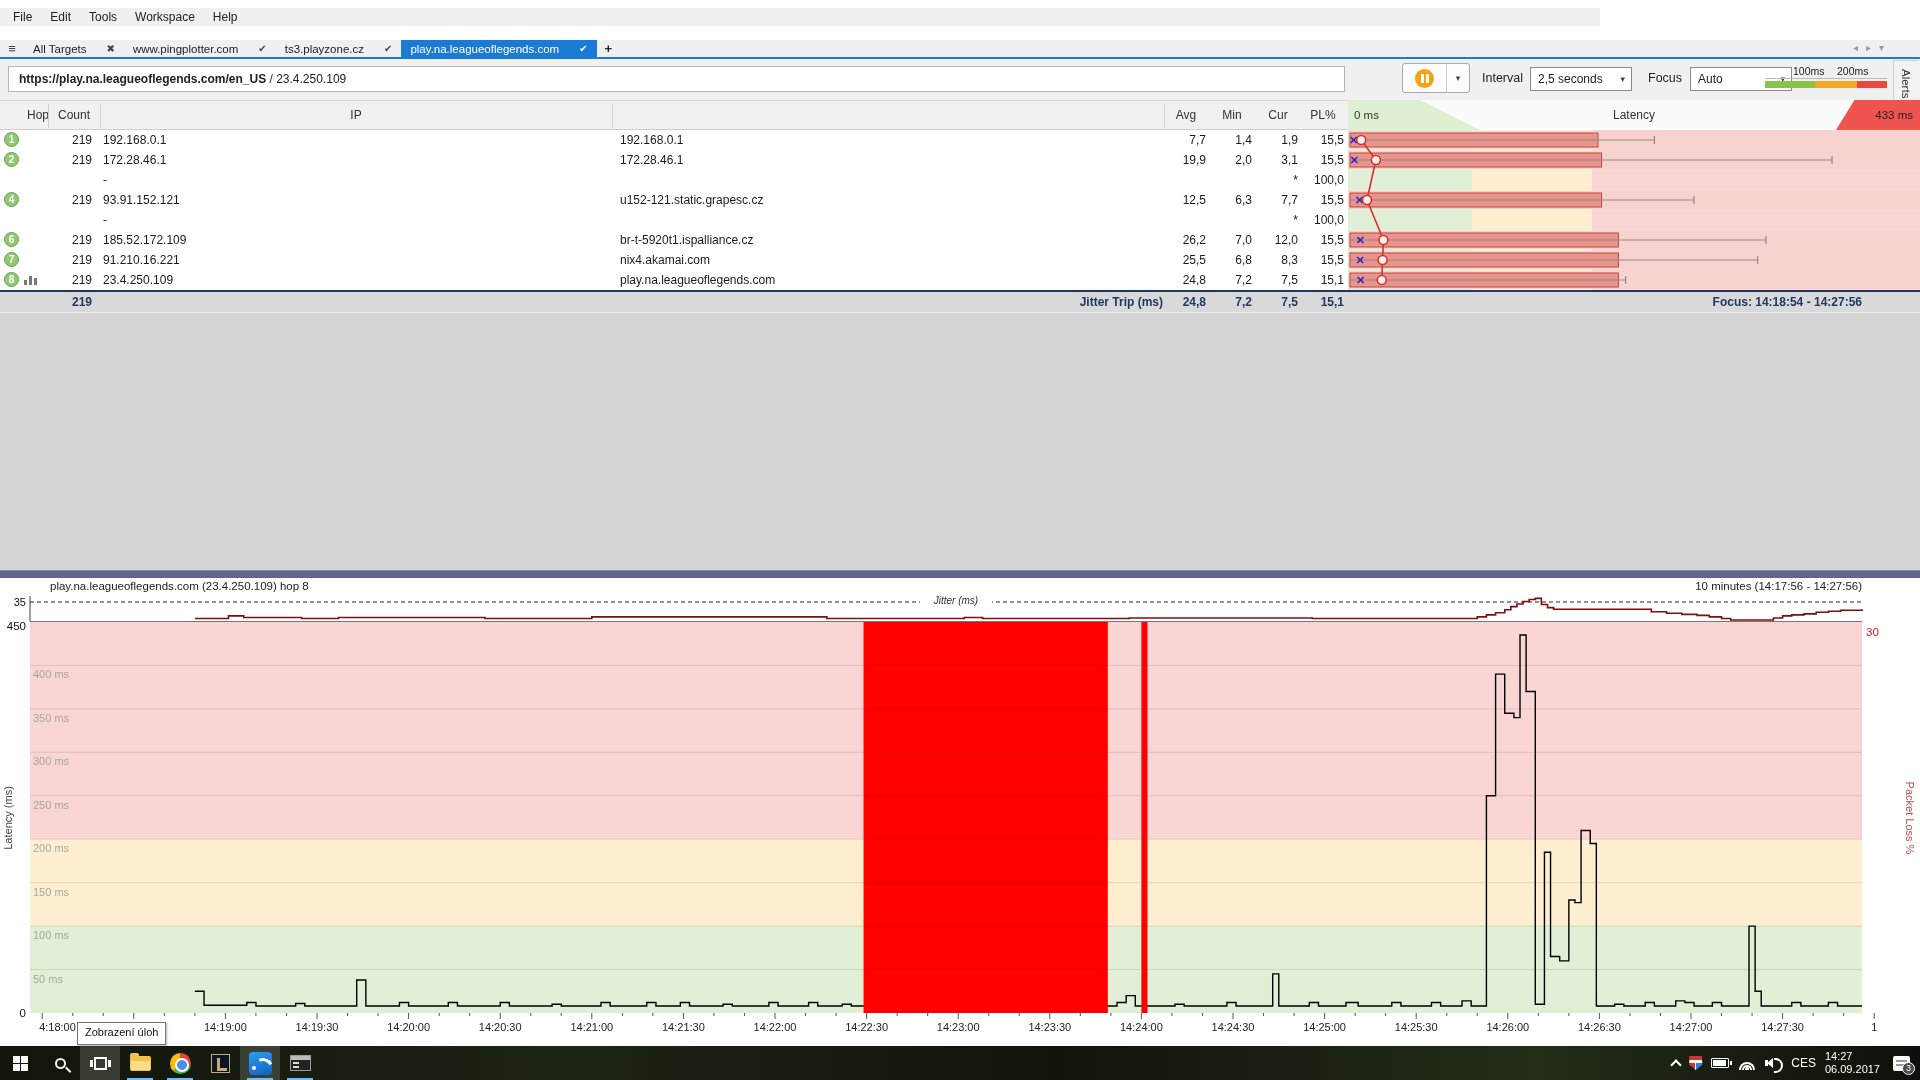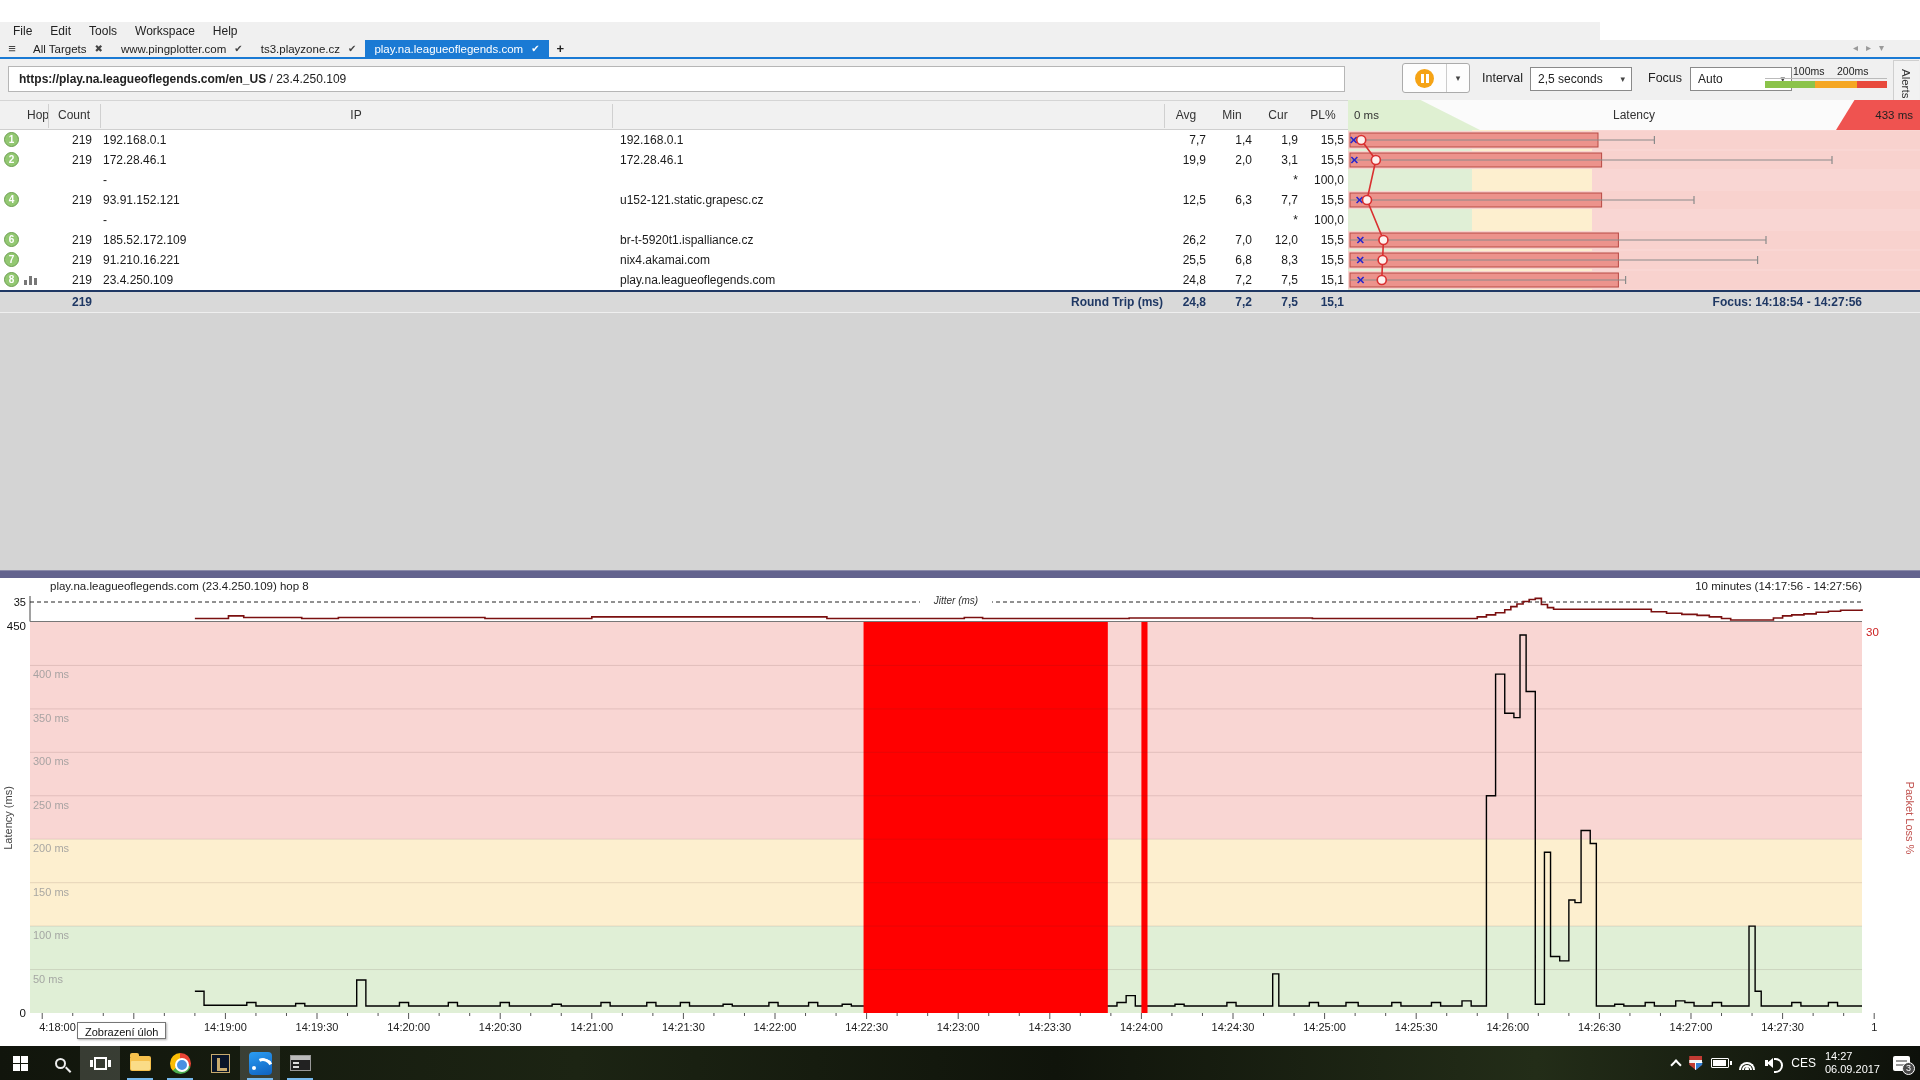--- a/index.html
+++ b/index.html
@@ -13,27 +13,27 @@
 #app-icon::after{content:"";position:absolute;left:4px;top:4px;width:7px;height:7px;border-radius:50%;background:#fff}
 #win-title{left:28px;top:3px;font-size:12px;color:#111}
 .win-btn{top:0;width:44px;height:22px;text-align:center;line-height:22px;font-size:12px;color:#222}
 #btn-min{left:1758px}
 #btn-restore{left:1812px}
 #restore-glyph{left:17px;top:7px;width:8px;height:8px;border:1px solid #222;background:#fff}
 #restore-glyph::before{content:"";position:absolute;left:2px;top:-4px;width:8px;height:8px;border:1px solid #222;border-bottom:none;border-left:none}
 #btn-close{left:1868px;font-size:14px}
 
 
-#menubar{left:0;top:22px;width:1600px;height:18px;background:#f0f0f0;display:flex;align-items:center;padding-left:4px}
+#menubar{left:0;top:8px;width:1600px;height:18px;background:#f0f0f0;display:flex;align-items:center;padding-left:4px}
 .menu-item{padding:0 9px;font-size:12px;color:#222;height:18px;line-height:18px}
 
 
 #tabbar{left:0;top:40px;width:1920px;height:17px;background:#f0f0f0;display:flex;align-items:center}
 #hamburger{width:24px;text-align:center;font-size:13px;color:#444}
-.tab{display:flex;align-items:center;gap:8px;padding:0 9px;height:17px;font-size:11.5px;color:#222;white-space:nowrap}
+.tab{display:flex;align-items:center;gap:20px;padding:0 9px;height:17px;font-size:11.5px;color:#222;white-space:nowrap}
 .tab .tab-glyph{font-size:10px;color:#444}
 .tab.active{background:#1a7ad4;color:#fff}
 .tab.active .tab-glyph{color:#fff}
 #new-tab{padding:0 8px;font-size:13px;font-weight:bold;color:#222}
 #tab-arrows{position:absolute;right:28px;top:42px;font-size:10px;color:#9a9a9a;letter-spacing:8px}
 #tabline{left:0;top:57px;width:1920px;height:2px;background:#1a7ad4}
 
 
 #toolbar{left:0;top:59px;width:1920px;height:41px;background:#f0f0f0}
 #urlbox{left:8px;top:7px;width:1337px;height:26px;background:#fff;border:1px solid #b6b6b6;line-height:24px;padding-left:10px;font-size:12px;color:#222;white-space:nowrap;overflow:hidden}
@@ -100,21 +100,21 @@
 #gray-area{left:0;top:312px;width:1920px;height:258px;background:#d4d4d4;border-top:1px solid #efefef}
 #splitter{left:0;top:570px;width:1920px;height:8px;background:#63638e;border-top:1px solid #8a8aa8}
 
 
 #lower{left:0;top:578px;width:1920px;height:468px;background:#fff}
 #lc-title{position:absolute;left:50px;top:2px;font-size:11.5px;color:#222}
 #lc-range{position:absolute;right:58px;top:2px;font-size:11.5px;color:#222}
 #lowersvg{position:absolute;left:0;top:0}
 
 
-#tooltip{left:77px;top:1022px;height:17px;background:#fff;border:1px solid #767676;font-size:11px;color:#111;line-height:19px;padding:0 7px;box-shadow:1px 1px 2px rgba(0,0,0,.3);z-index:40}
+#tooltip{left:77px;top:1022px;height:23px;background:#fff;border:1px solid #767676;font-size:11px;color:#111;line-height:19px;padding:0 7px;box-shadow:1px 1px 2px rgba(0,0,0,.3);z-index:40}
 
 
 #taskbar{left:0;top:1046px;width:1920px;height:34px;background:linear-gradient(90deg,#11150c,#1c2413 30%,#10140b 55%,#232d18 80%,#0d100a);z-index:30}
 .tb-btn{position:absolute;top:0;width:40px;height:34px;display:flex;align-items:center;justify-content:center}
 .tb-btn.hl{background:rgba(255,255,255,.16)}
 .tb-underline{position:absolute;left:7px;right:7px;bottom:0;height:2px;background:#76b9ed}
 
 .tb-start{width:15px;height:15px;background:
  linear-gradient(#fff 0 0) 0 0/7px 7px no-repeat,
  linear-gradient(#fff 0 0) 8px 0/7px 7px no-repeat,
@@ -379,21 +379,21 @@
       <line x1="9.16" y1="133" x2="15.16" y2="127" stroke="#2626cc" stroke-width="1.6"></line>
       <circle cx="34.599999999999994" cy="130" r="4.5" fill="#fdf2f0" stroke="#d93030" stroke-width="1.6"></circle>
       <line x1="9.64" y1="147" x2="15.64" y2="153" stroke="#2626cc" stroke-width="1.6"></line>
       <line x1="9.64" y1="153" x2="15.64" y2="147" stroke="#2626cc" stroke-width="1.6"></line>
       <circle cx="33.76" cy="150" r="4.5" fill="#fdf2f0" stroke="#d93030" stroke-width="1.6"></circle>
     </svg>
 
   <div id="navyline" class="abs"></div>
   <div id="summary" class="abs">
     <div class="cell c-count">219</div>
-    <div class="cell" id="sum-label">Round Trip (ms)</div>
+    <div class="cell" id="sum-label">Jitter Trip (ms)</div>
     <div class="cell c-avg">24,8</div>
     <div class="cell c-min">7,2</div>
     <div class="cell c-cur">7,5</div>
     <div class="cell c-pl">15,1</div>
     <div class="cell" id="sum-focus">Focus: 14:18:54 - 14:27:56</div>
   </div>
 
   <div id="gray-area" class="abs"></div>
   <div id="splitter" class="abs"></div>
 

